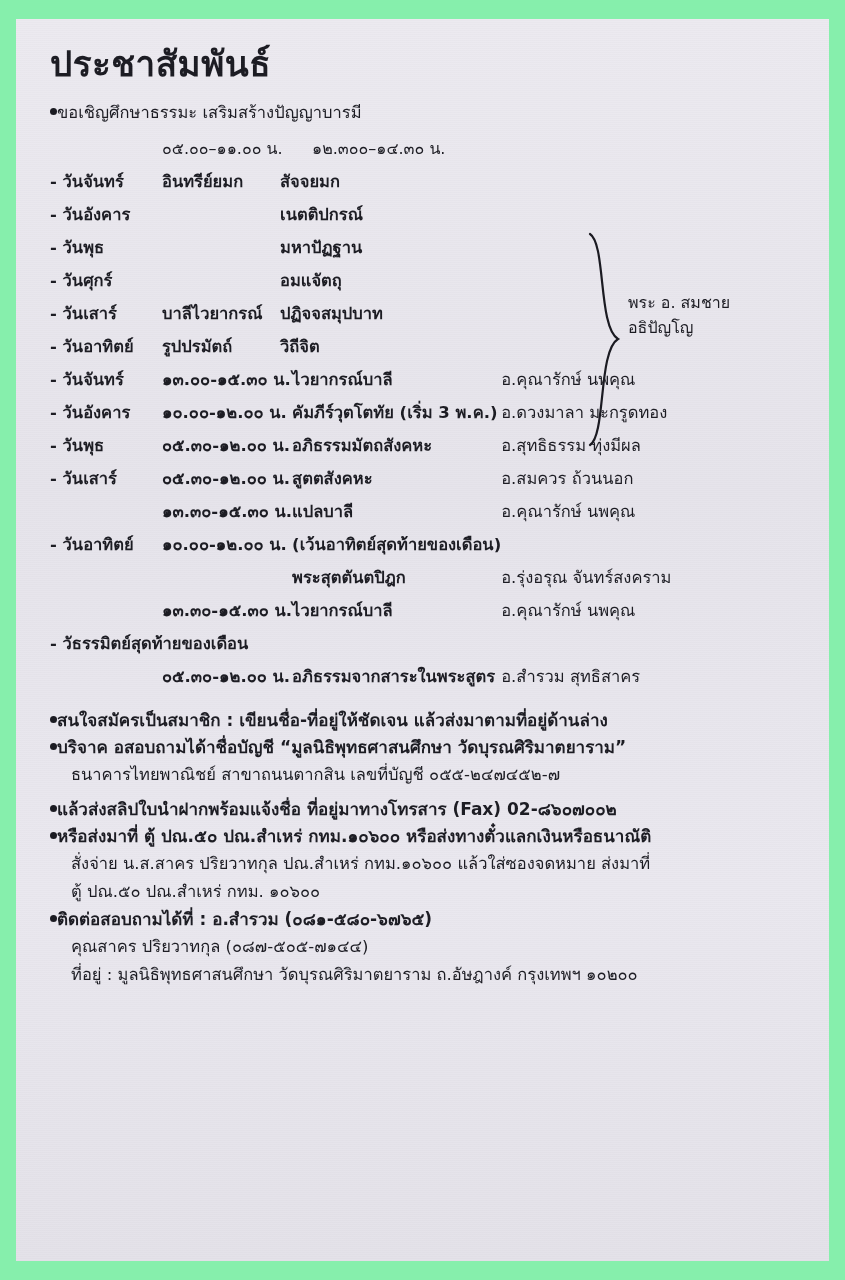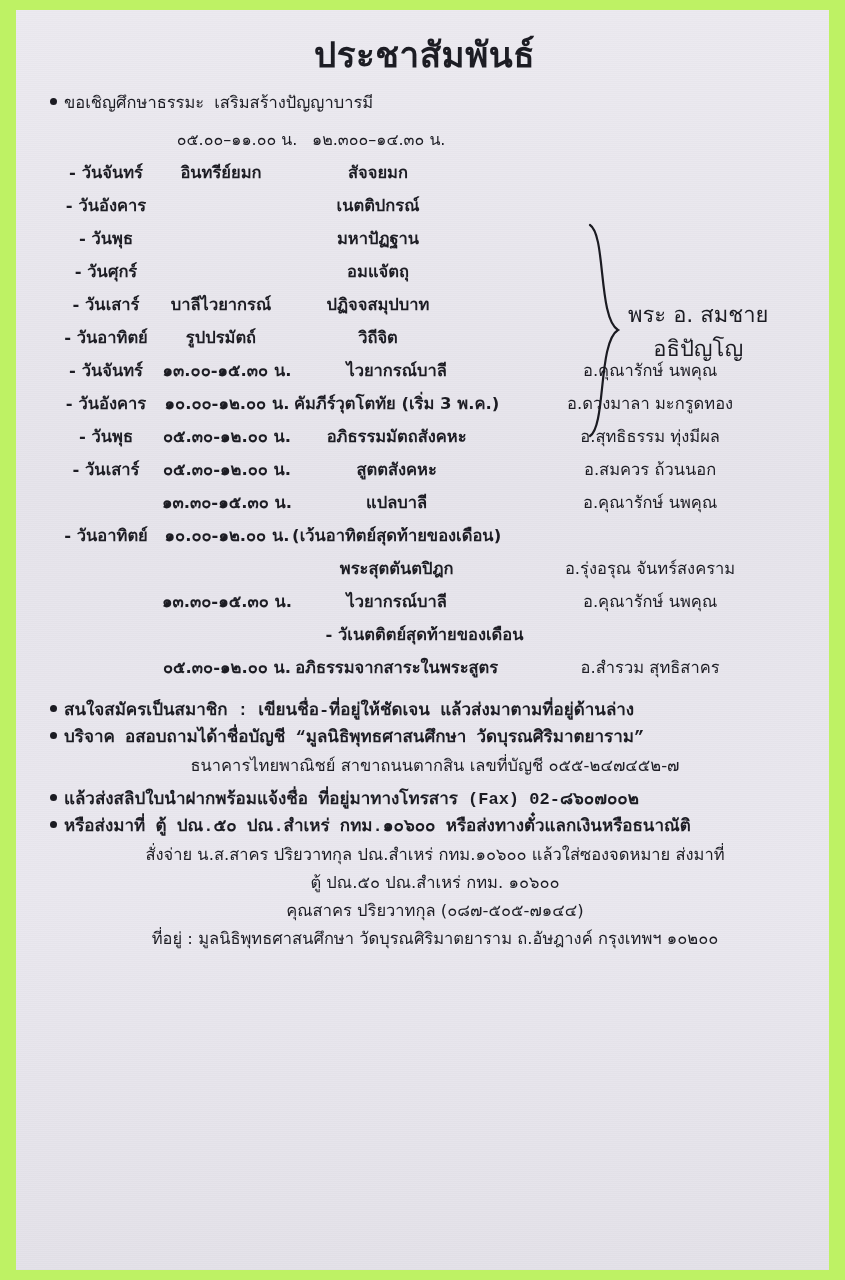--- a/index.html
+++ b/index.html
@@ -9,24 +9,23 @@
   }
   body {
     width: 845px;
     height: 1280px;
     font-family: "DejaVu Sans", "Liberation Sans", sans-serif;
   }
   #page {
     position: relative;
     width: 845px;
     height: 1280px;
-    background: #bef264;
+    background: #86efac;
     box-sizing: border-box;
-    padding: 10px 16px;
-    text-align: center;
+    padding: 19px 16px;
   }
   #sheet {
     position: relative;
     width: 100%;
     height: 100%;
     background: #e9e7ee;
     background-image: linear-gradient(180deg, #eceaf0 0%, #e6e4eb 38%, #eae8ef 70%, #e4e2e9 100%);
     box-sizing: border-box;
     padding: 26px 30px 18px 34px;
     overflow: hidden;
@@ -50,22 +49,20 @@
     letter-spacing: .5px;
     line-height: 1.1;
   }
 
   .bullet-line {
     font-size: 16.5px;
     line-height: 1.35;
     margin: 0 0 6px 0;
     display: flex;
     align-items: baseline;
-    gap: 7px;
-    font-family: Liberation Mono, monospace;
   }
   .dot {
     display: inline-block;
     width: 7px;
     height: 7px;
     border-radius: 50%;
     background: #1b1b22;
     flex: 0 0 auto;
     position: relative;
     top: -3px;
@@ -100,22 +97,22 @@
     position: absolute;
     left: 572px;
     top: 213px;
     width: 34px;
     height: 215px;
     pointer-events: none;
   }
   .teacher-brace {
     position: absolute;
     left: 612px;
-    top: 288px;
-    font-size: 22px;
+    top: 272px;
+    font-size: 16px;
     line-height: 1.55;
   }
 
   .footer {
     margin-top: 16px;
   }
   .footer .bullet-line { margin-bottom: 4px; }
   .indent {
     padding-left: 21px;
     font-size: 16.5px;
@@ -237,21 +234,21 @@
           <td class="c-b bold">พระสุตตันตปิฎก</td>
           <td class="c-c">อ.รุ่งอรุณ  จันทร์สงคราม</td>
         </tr>
         <tr>
           <td class="day bold"></td>
           <td class="c-a bold">๑๓.๓๐-๑๕.๓๐ น.</td>
           <td class="c-b bold">ไวยากรณ์บาลี</td>
           <td class="c-c">อ.คุณารักษ์  นพคุณ</td>
         </tr>
         <tr>
-          <td class="day bold" colspan="4">- วัเนตติตย์สุดท้ายของเดือน</td>
+          <td class="day bold" colspan="4">- วัธรรมิตย์สุดท้ายของเดือน</td>
         </tr>
         <tr>
           <td class="day"></td>
           <td class="c-a bold">๐๕.๓๐-๑๒.๐๐ น.</td>
           <td class="c-b bold">อภิธรรมจากสาระในพระสูตร</td>
           <td class="c-c">อ.สำรวม  สุทธิสาคร</td>
         </tr>
       </tbody>
     </table>
 
@@ -275,19 +272,23 @@
         <span>แล้วส่งสลิปใบนำฝากพร้อมแจ้งชื่อ ที่อยู่มาทางโทรสาร (Fax) 02-๘๖๐๗๐๐๒</span>
       </div>
 
       <div class="bullet-line strong">
         <span class="dot"></span>
         <span>หรือส่งมาที่ ตู้ ปณ.๕๐ ปณ.สำเหร่ กทม.๑๐๖๐๐ หรือส่งทางตั๋วแลกเงินหรือธนาณัติ</span>
       </div>
       <div class="indent">สั่งจ่าย น.ส.สาคร ปริยวาทกุล ปณ.สำเหร่ กทม.๑๐๖๐๐ แล้วใส่ซองจดหมาย ส่งมาที่</div>
       <div class="indent">ตู้ ปณ.๕๐ ปณ.สำเหร่ กทม. ๑๐๖๐๐</div>
 
+      <div class="bullet-line strong">
+        <span class="dot"></span>
+        <span>ติดต่อสอบถามได้ที่ : อ.สำรวม  (๐๘๑-๕๘๐-๖๗๖๕)</span>
+      </div>
       <div class="indent">คุณสาคร ปริยวาทกุล  (๐๘๗-๕๐๕-๗๑๔๔)</div>
       <div class="indent">ที่อยู่ : มูลนิธิพุทธศาสนศึกษา วัดบุรณศิริมาตยาราม ถ.อัษฎางค์ กรุงเทพฯ ๑๐๒๐๐</div>
 
     </div>
 
   </div>
 </div>
 
 </body></html>

